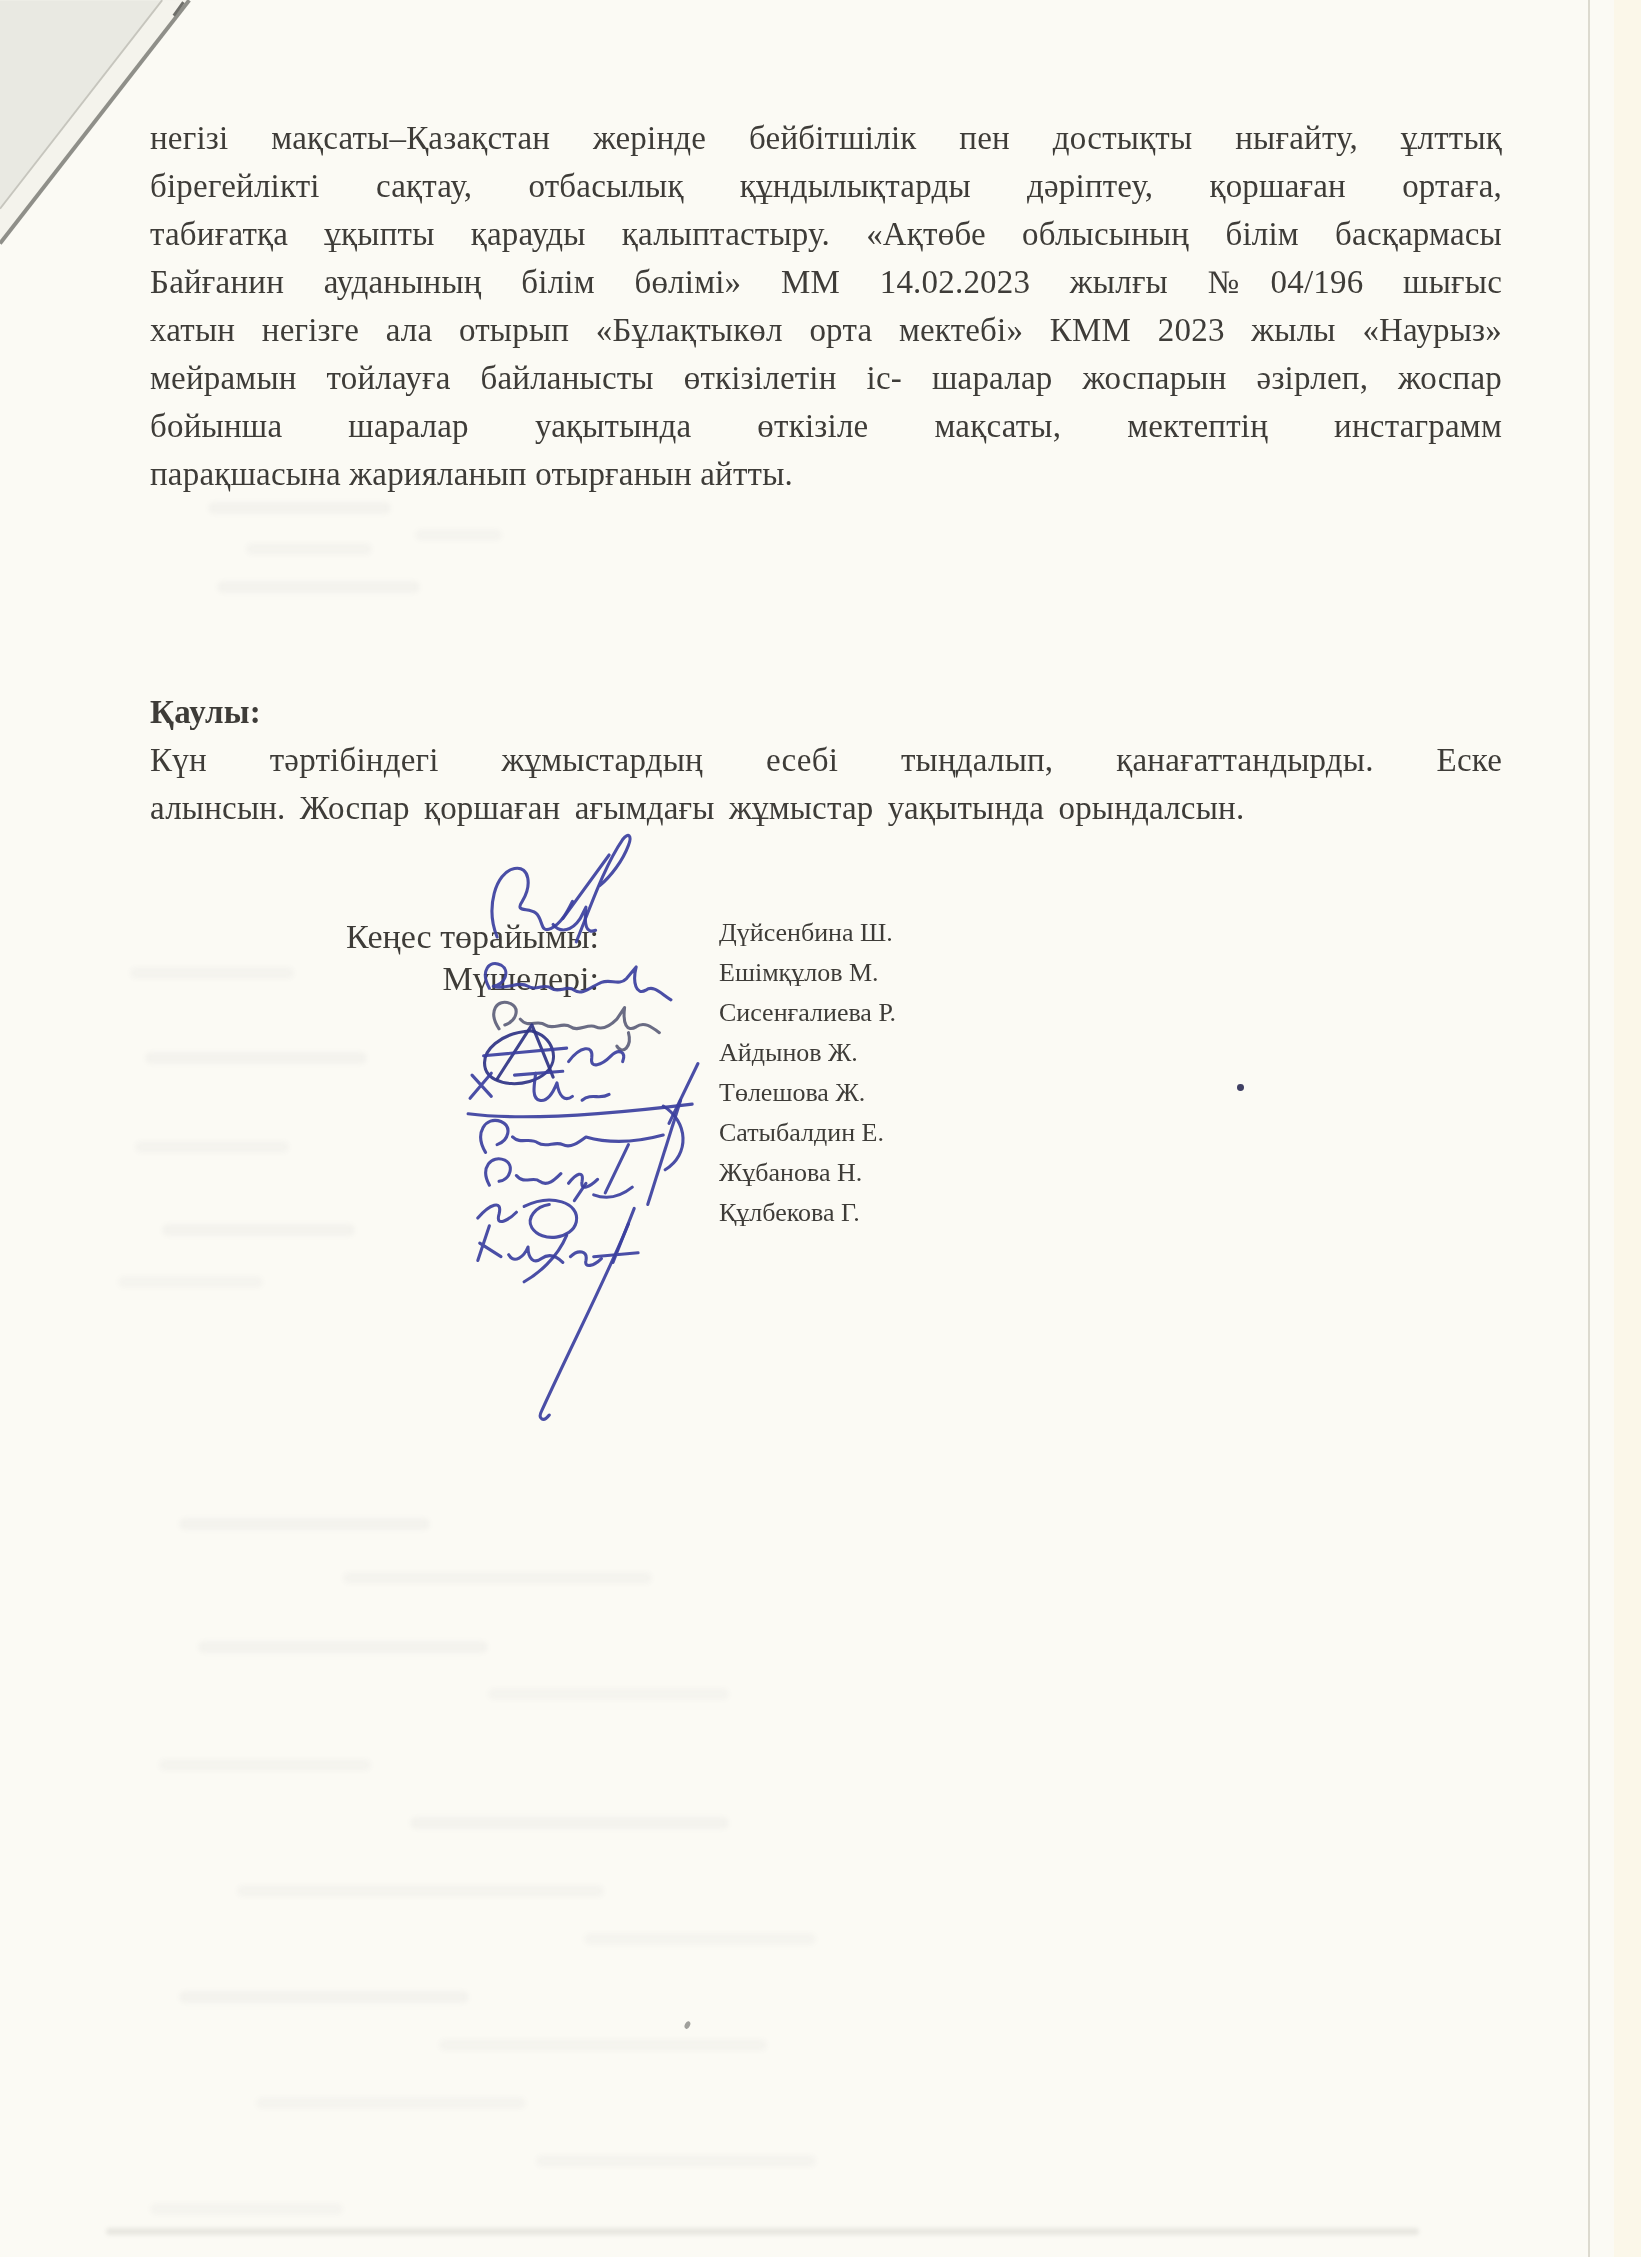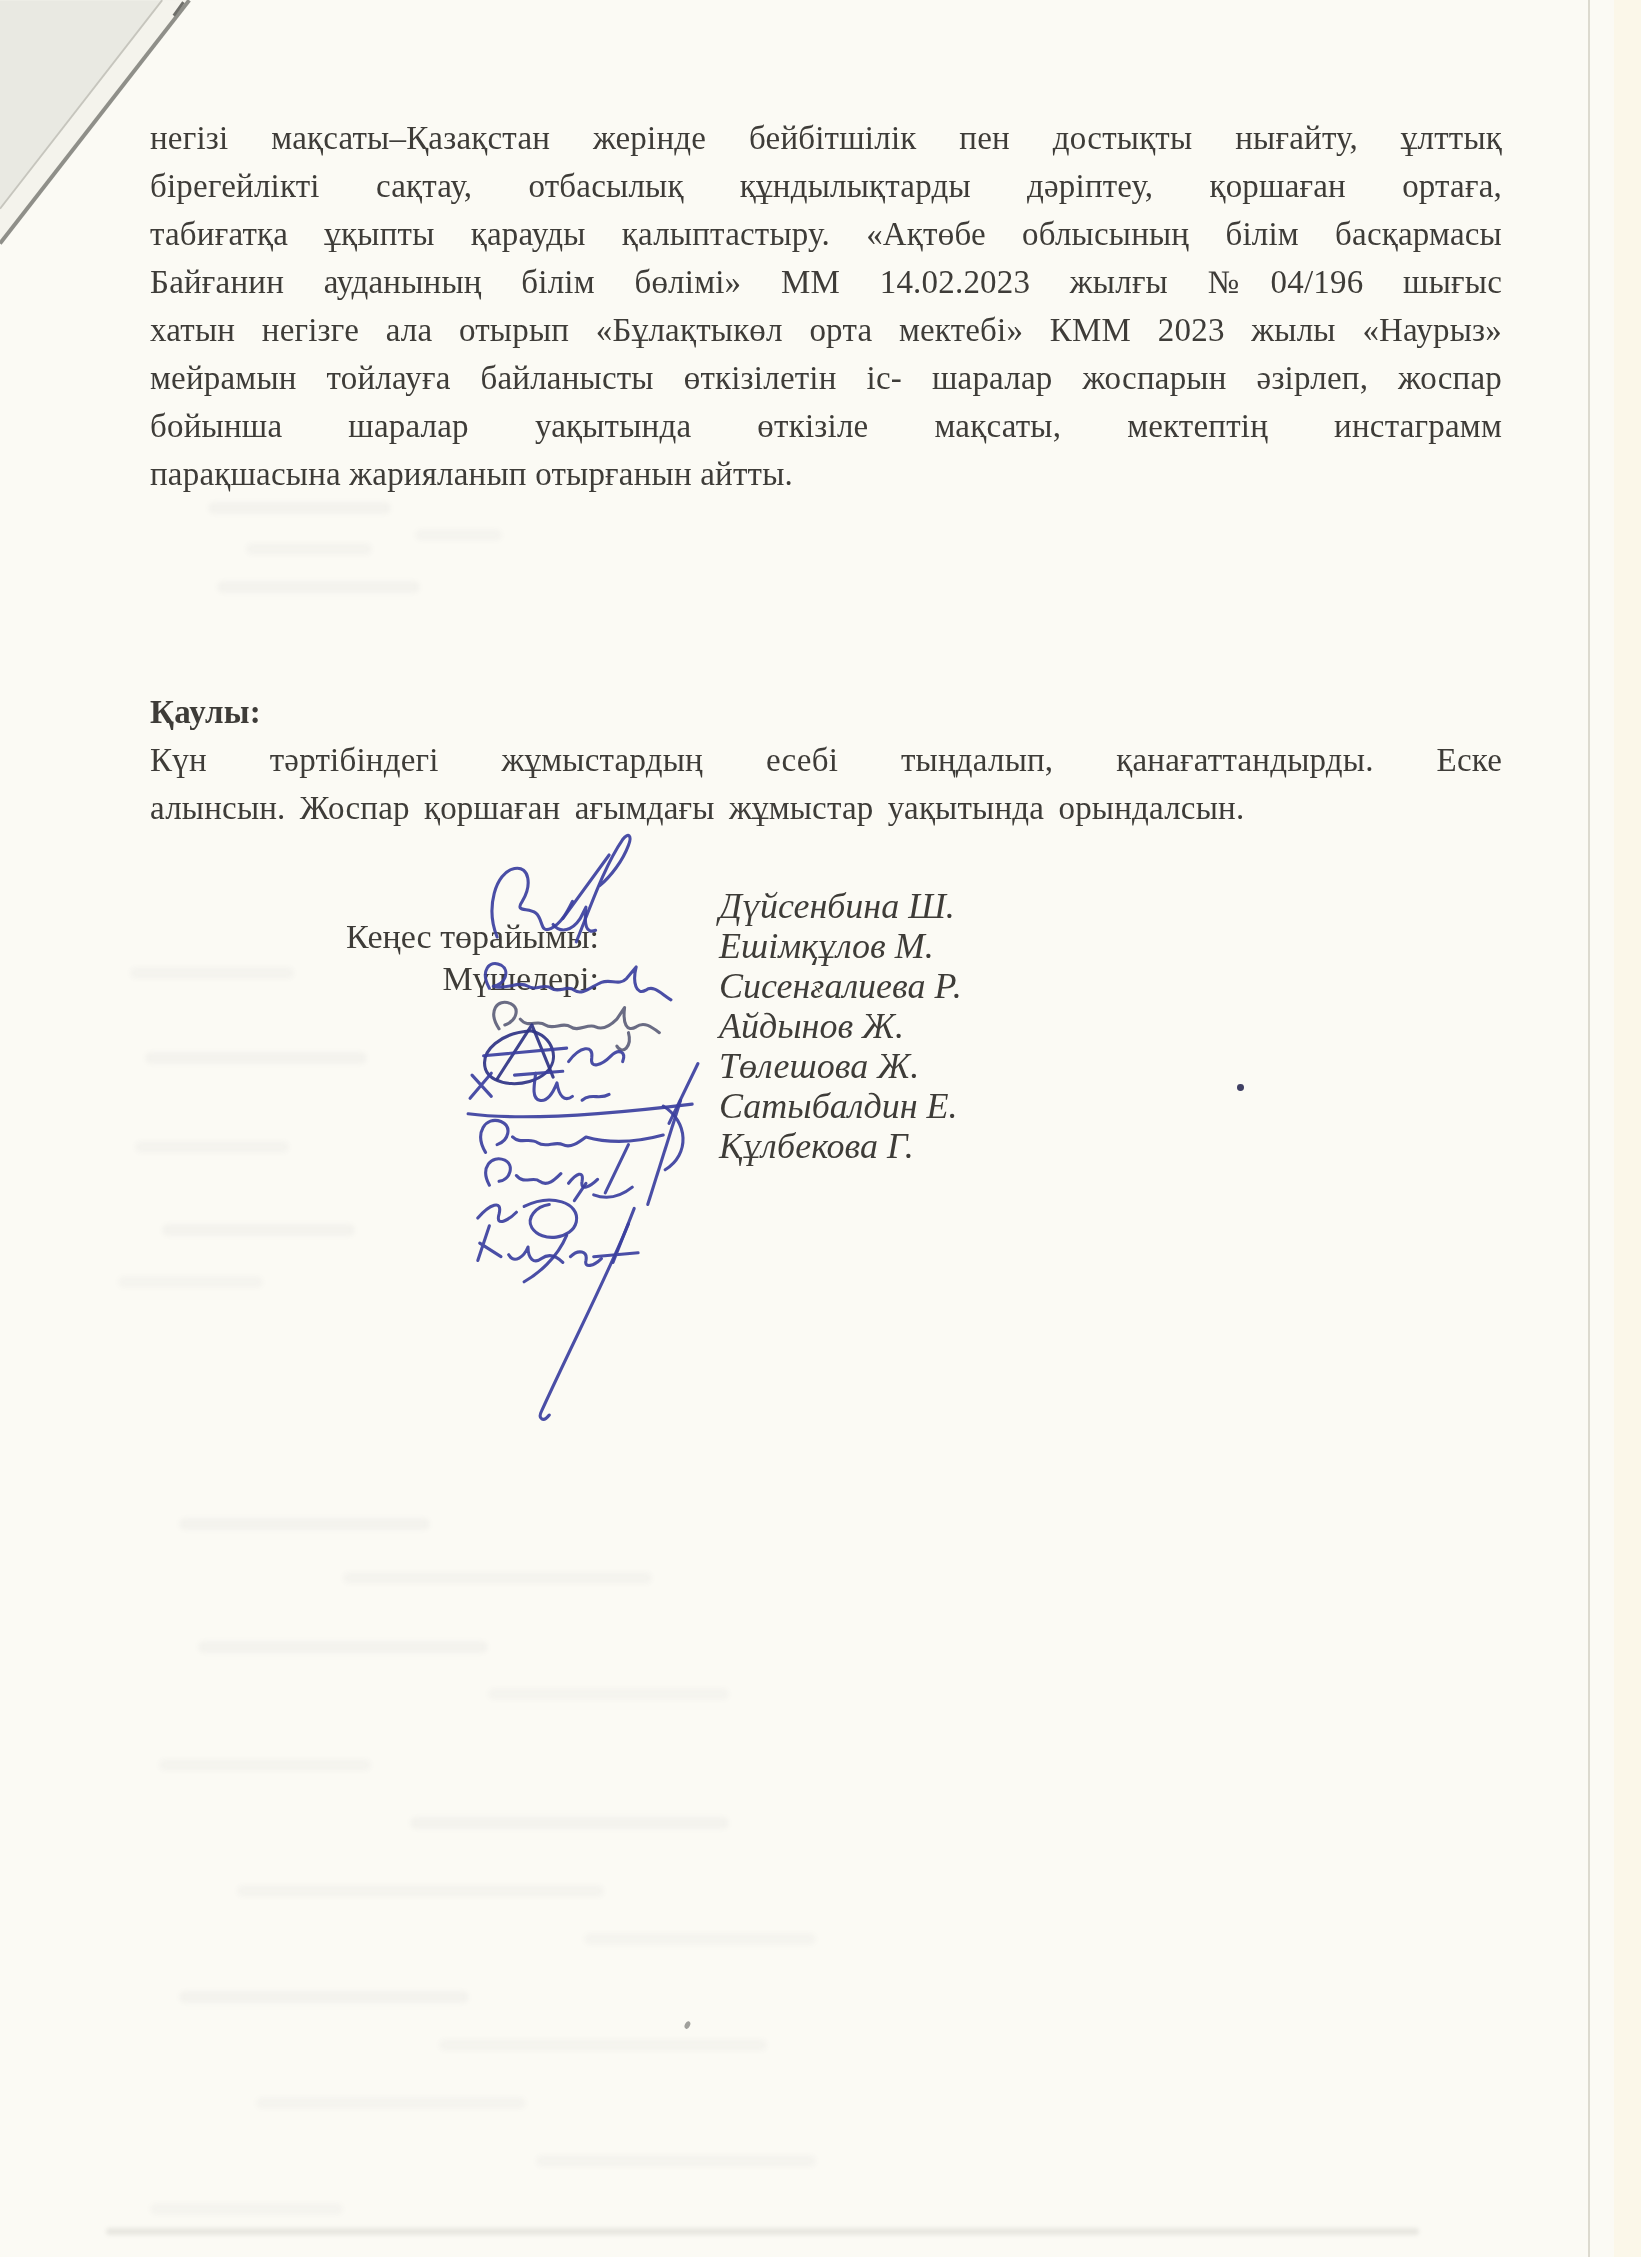--- a/index.html
+++ b/index.html
@@ -25,21 +25,21 @@
   .jline.last{text-align-last:left;}
 
   
   .resolution{position:absolute;left:150px;top:688px;width:1352px;font-size:33px;line-height:48px;letter-spacing:0.2px;}
   .res-head{font-weight:bold;height:48px;}
   .res-line1{text-align:justify;text-align-last:justify;height:48px;}
   .res-line2{word-spacing:5.8px;height:48px;}
 
   
   .sig-labels{position:absolute;left:193px;top:916px;width:406px;text-align:right;font-size:34px;line-height:42px;}
-  .sig-names{position:absolute;left:719px;top:886px;width:406px;font-size:36px;line-height:40px;font-style:italic;}
+  .sig-names{position:absolute;left:719px;top:913px;width:406px;font-size:26px;line-height:40px;}
   .sig-names div{height:40px;}
 
   .ink-svg{position:absolute;left:439px;top:826px;}
   .ink-svg path, .ink-svg line{fill:none;stroke:#3b3f9e;stroke-width:3.2;stroke-linecap:round;stroke-linejoin:round;opacity:.92;}
   .ink-svg .ink-gray{stroke:#5d6079;}
   .ink-svg .ink-dark{stroke:#2f3384;}
 
   
   .ink-dot{position:absolute;left:1237px;top:1084px;width:6.8px;height:6.8px;border-radius:50%;background:#3f3f63;}
   .speck{position:absolute;left:685px;top:2021px;width:4.8px;height:7.7px;border-radius:50%;background:#8a8a86;transform:rotate(25deg);opacity:.8;}
@@ -86,20 +86,21 @@
     <div>Мүшелері:</div>
   </div>
 
   <div class="sig-names">
     <div>Дүйсенбина Ш.</div>
     <div>Ешімқұлов М.</div>
     <div>Сисенғалиева Р.</div>
     <div>Айдынов Ж.</div>
     <div>Төлешова Ж.</div>
     <div>Сатыбалдин Е.</div>
+    <div>Жұбанова Н.</div>
     <div>Құлбекова Г.</div>
   </div>
 
   <svg class="ink-svg" width="319" height="618" viewBox="0 0 330 640">
 
     <g>
       <path d="M60,115 C48,85 58,48 78,44 C94,41 96,62 86,78 C78,90 92,84 100,90 C108,96 104,112 116,106 C126,101 132,90 138,78"></path>
       <path d="M118,102 C126,112 138,108 146,96 L152,84 C150,102 152,112 162,108"></path>
       <path d="M142,120 C158,80 172,40 190,14 C196,6 200,10 196,20 C190,36 178,52 166,62"></path>
       <path d="M128,96 L176,30"></path>

